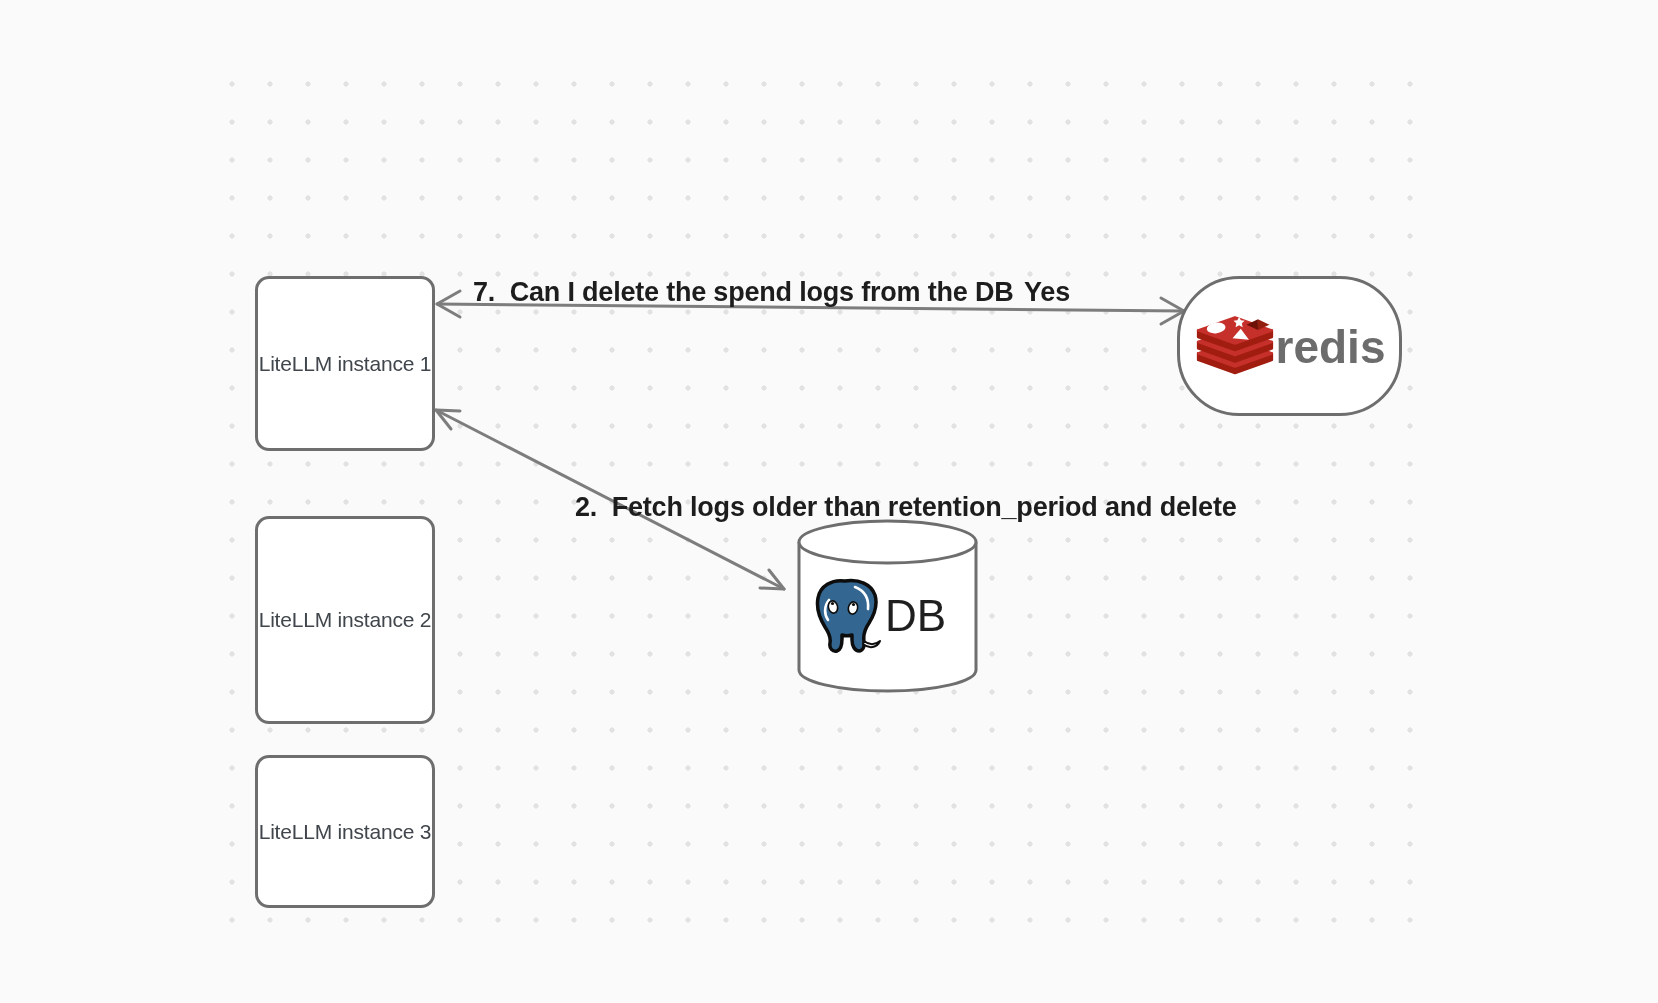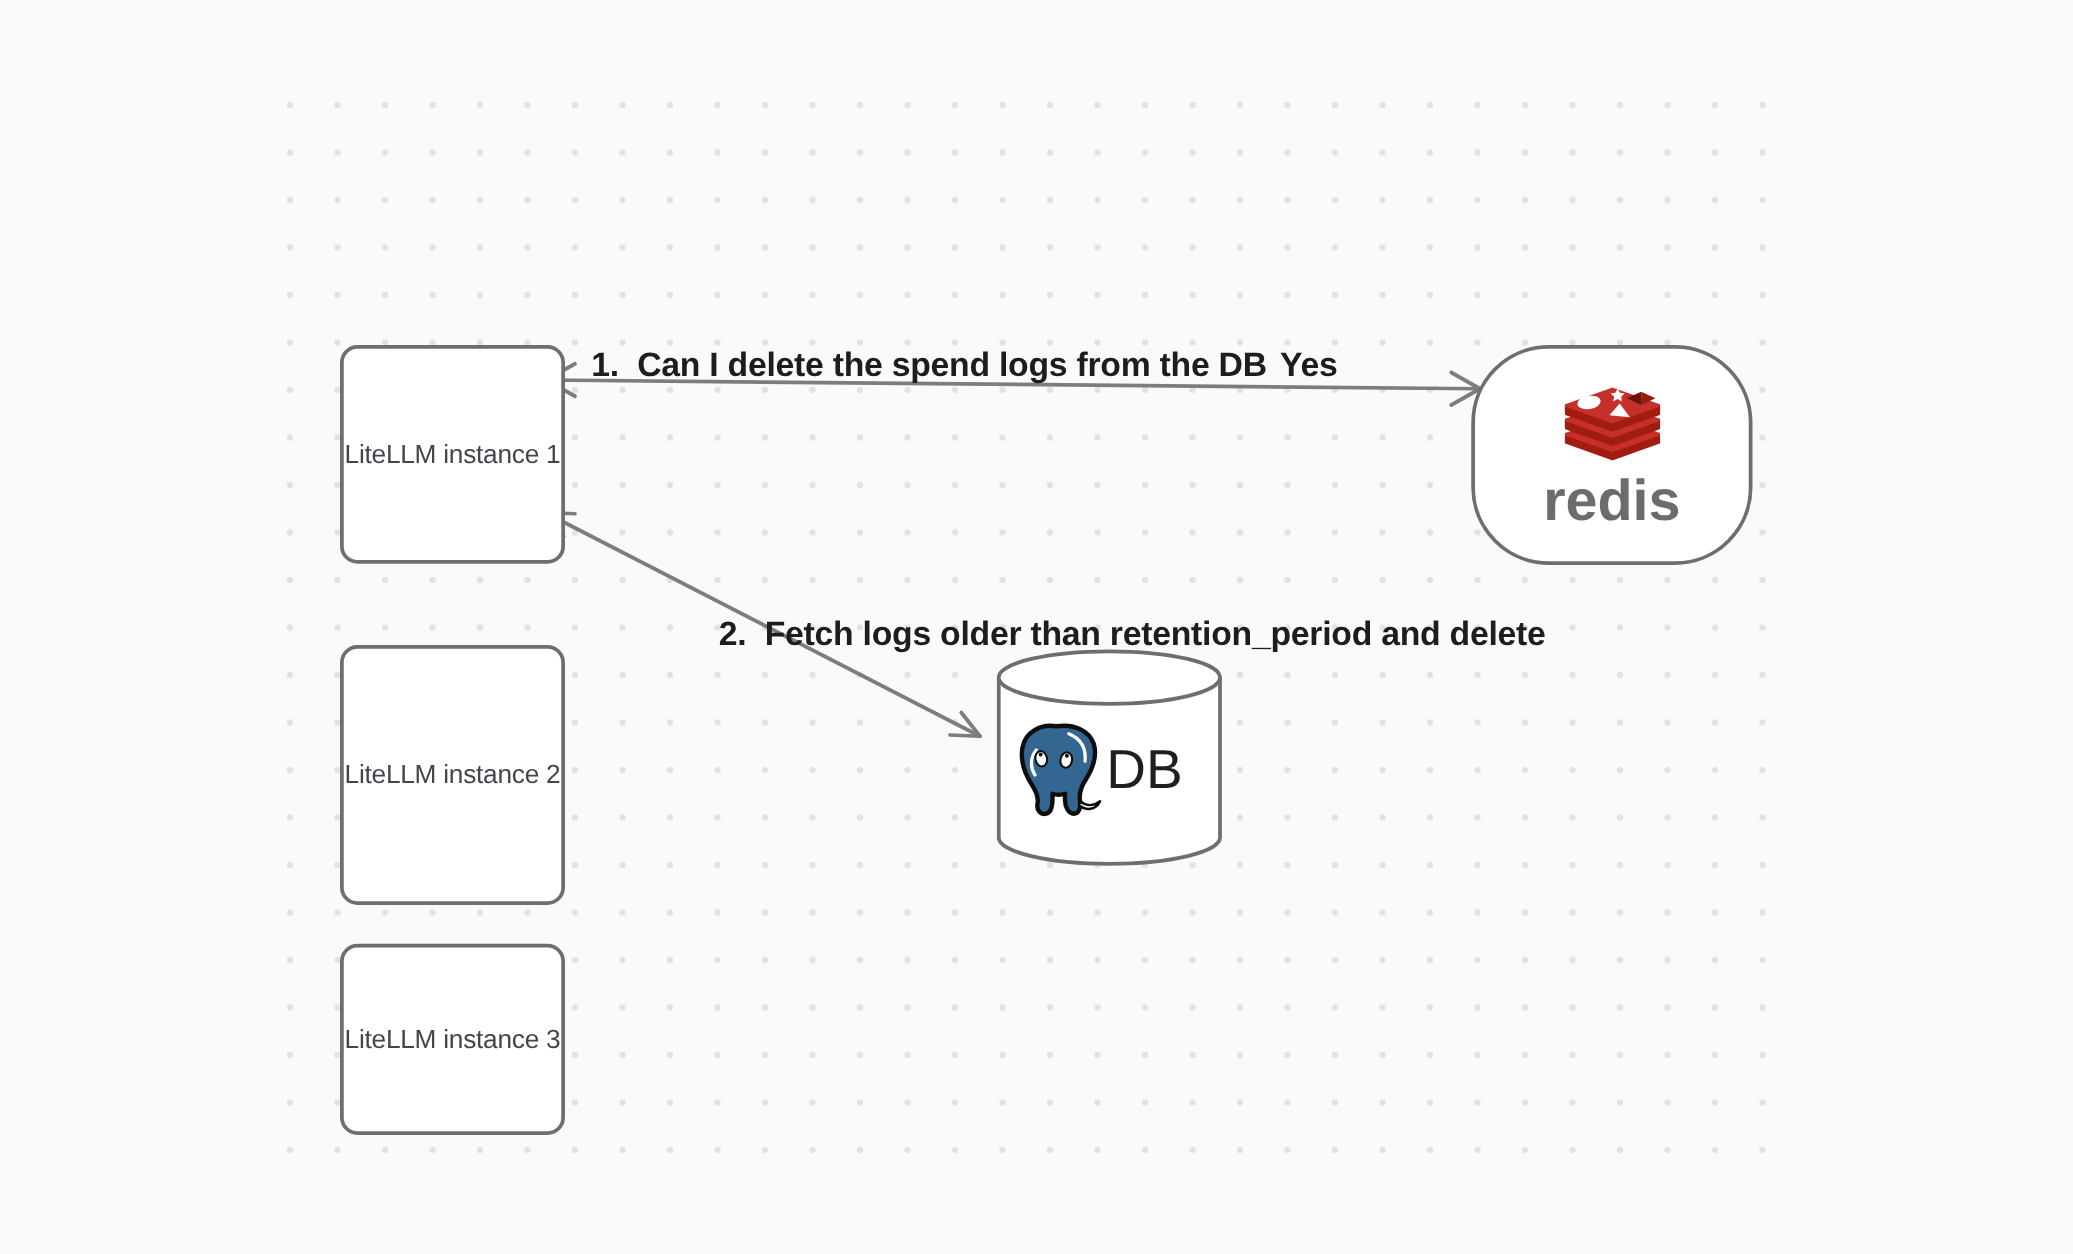--- a/index.html
+++ b/index.html
@@ -10,30 +10,30 @@
   .dots{
     position:absolute;left:213px;top:65px;width:1216px;height:874px;
     background-image:radial-gradient(circle at 19px 19px,#e2e2e2 0 2.3px,rgba(0,0,0,0) 2.9px);
     background-size:38px 38px;
   }
   .connectors{position:absolute;left:0;top:0;width:1658px;height:1003px;}
   .node{
     position:absolute;background:#ffffff;border:3px solid #6e6e6e;border-radius:14px;
     display:flex;align-items:center;justify-content:center;box-sizing:border-box;
   }
-  .instance{left:272px;width:180px;justify-content:center;}
+  .instance{left:255px;width:180px;justify-content:center;}
   .instance .node-label{
     font-size:21px;color:#40464c;letter-spacing:-0.2px;text-align:center;
   }
   .inst1{top:276px;height:175px;}
   .inst2{top:516px;height:208px;}
   .inst3{top:755px;height:153px;}
   .redis-node{
-    left:1177px;top:276px;width:225px;height:176px;border-radius:62px;
-    flex-direction:column;justify-content:center;
+    left:1177px;top:276px;width:225px;height:140px;border-radius:62px;
+    flex-direction:row;justify-content:center;
   }
   .redis-word{
     font-size:46px;line-height:1;font-weight:700;color:#6c6c6c;margin-top:2px;
   }
   .db-node{position:absolute;left:797px;top:519px;width:181px;height:174px;}
   .db-node .cyl{position:absolute;left:0;top:0;}
   .db-content{
     position:absolute;left:12px;top:59px;display:flex;align-items:center;
   }
   .db-label{font-size:44px;line-height:1;font-weight:400;color:#1f1f1f;margin-left:2px;}
@@ -111,17 +111,17 @@
         <ellipse cx="24" cy="29" rx="4.6" ry="6.2" fill="#ffffff" stroke="#0d0d0d" stroke-width="1.6" transform="rotate(-12 24 29)"></ellipse>
         <circle cx="23.5" cy="25.5" r="1.6" fill="#0d0d0d"></circle>
         <ellipse cx="44" cy="30" rx="4.6" ry="6.2" fill="#ffffff" stroke="#0d0d0d" stroke-width="1.6" transform="rotate(12 44 30)"></ellipse>
         <circle cx="44.5" cy="26.5" r="1.6" fill="#0d0d0d"></circle>
         <path d="M54 66 C60 71 68 70 71 63 C66 67 60 67 55 63 Z" fill="#ffffff" stroke="#0d0d0d" stroke-width="2" stroke-linejoin="round"></path>
       </svg>
       <span class="db-label">DB</span>
     </div>
   </div>
 
-  <div class="edge-label lbl1">1.  Can I delete the spend logs from the DB</div>
+  <div class="edge-label lbl1">7.  Can I delete the spend logs from the DB</div>
   <div class="edge-label lblYes">Yes</div>
   <div class="edge-label lbl2">2.  Fetch logs older than retention_period and delete</div>
 
 </div>
 
 </body></html>

